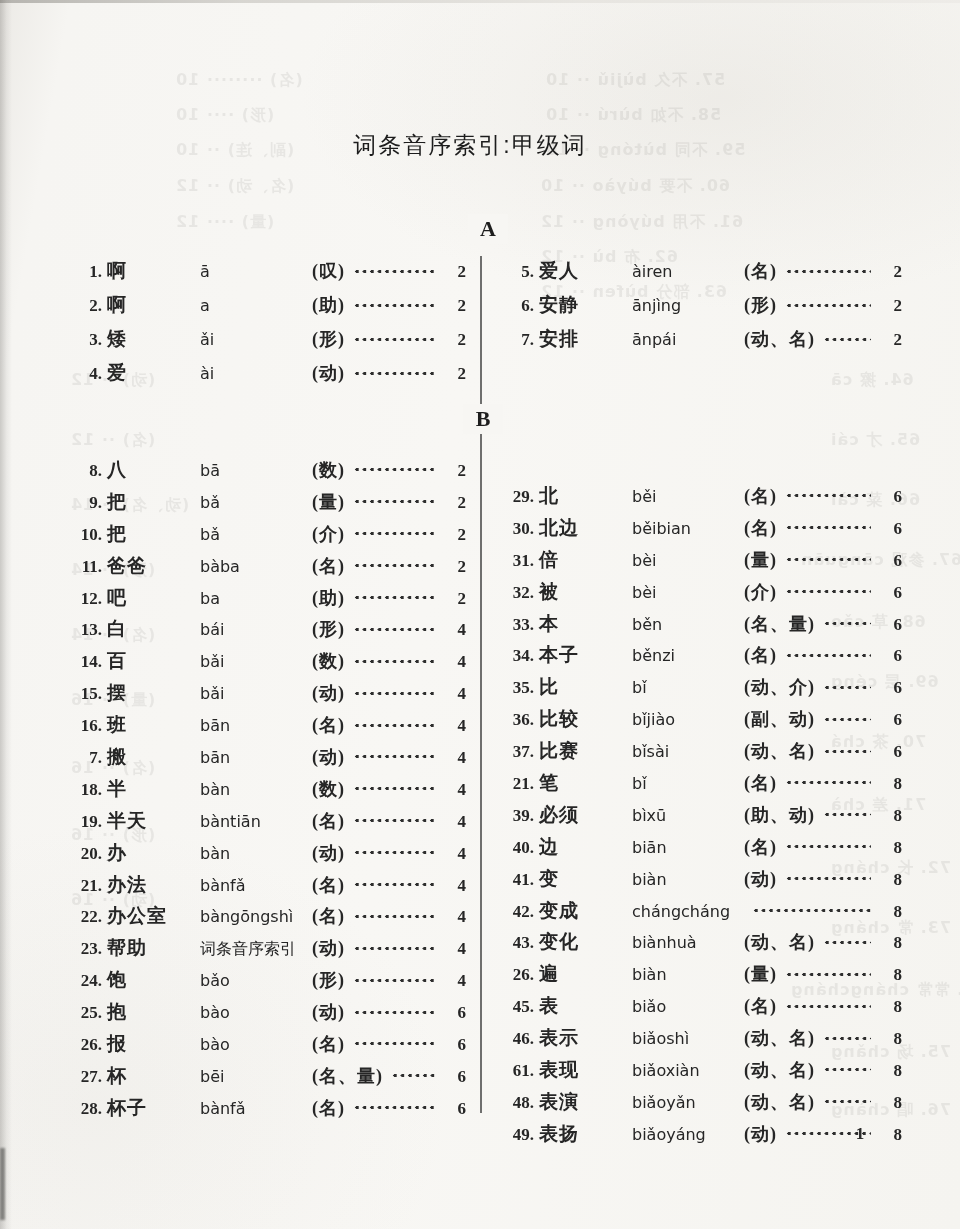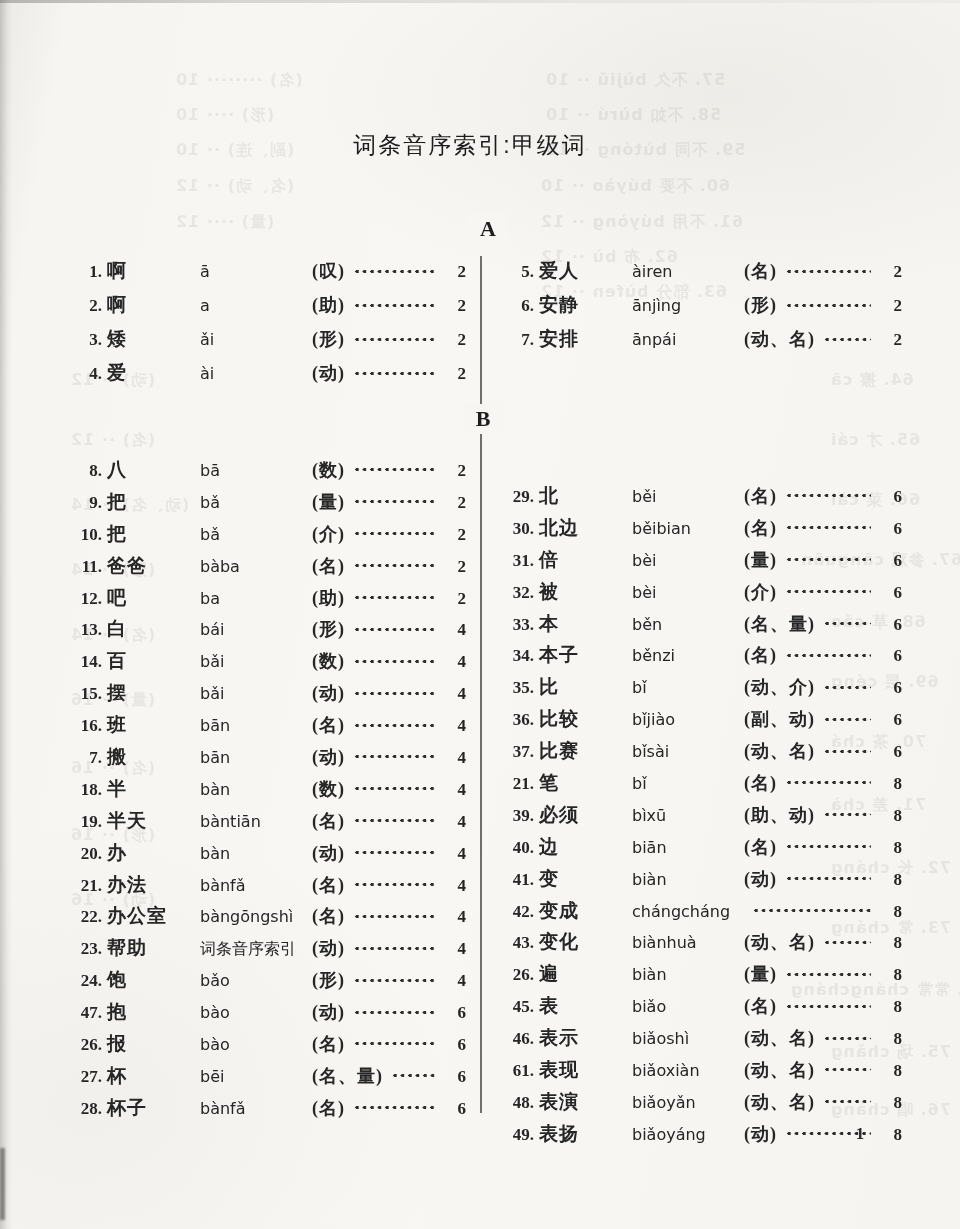--- a/index.html
+++ b/index.html
@@ -307,21 +307,21 @@
         </div>
         <div class="row">
           <span class="no">24.</span>
           <span class="word">饱</span>
           <span class="pinyin">bǎo</span>
           <span class="pos">(形)</span>
           <span class="dots"></span>
           <span class="pg">4</span>
         </div>
         <div class="row">
-          <span class="no">47.</span>
+          <span class="no">25.</span>
           <span class="word">抱</span>
           <span class="pinyin">bào</span>
           <span class="pos">(动)</span>
           <span class="dots"></span>
           <span class="pg">6</span>
         </div>
         <div class="row">
           <span class="no">26.</span>
           <span class="word">报</span>
           <span class="pinyin">bào</span>

